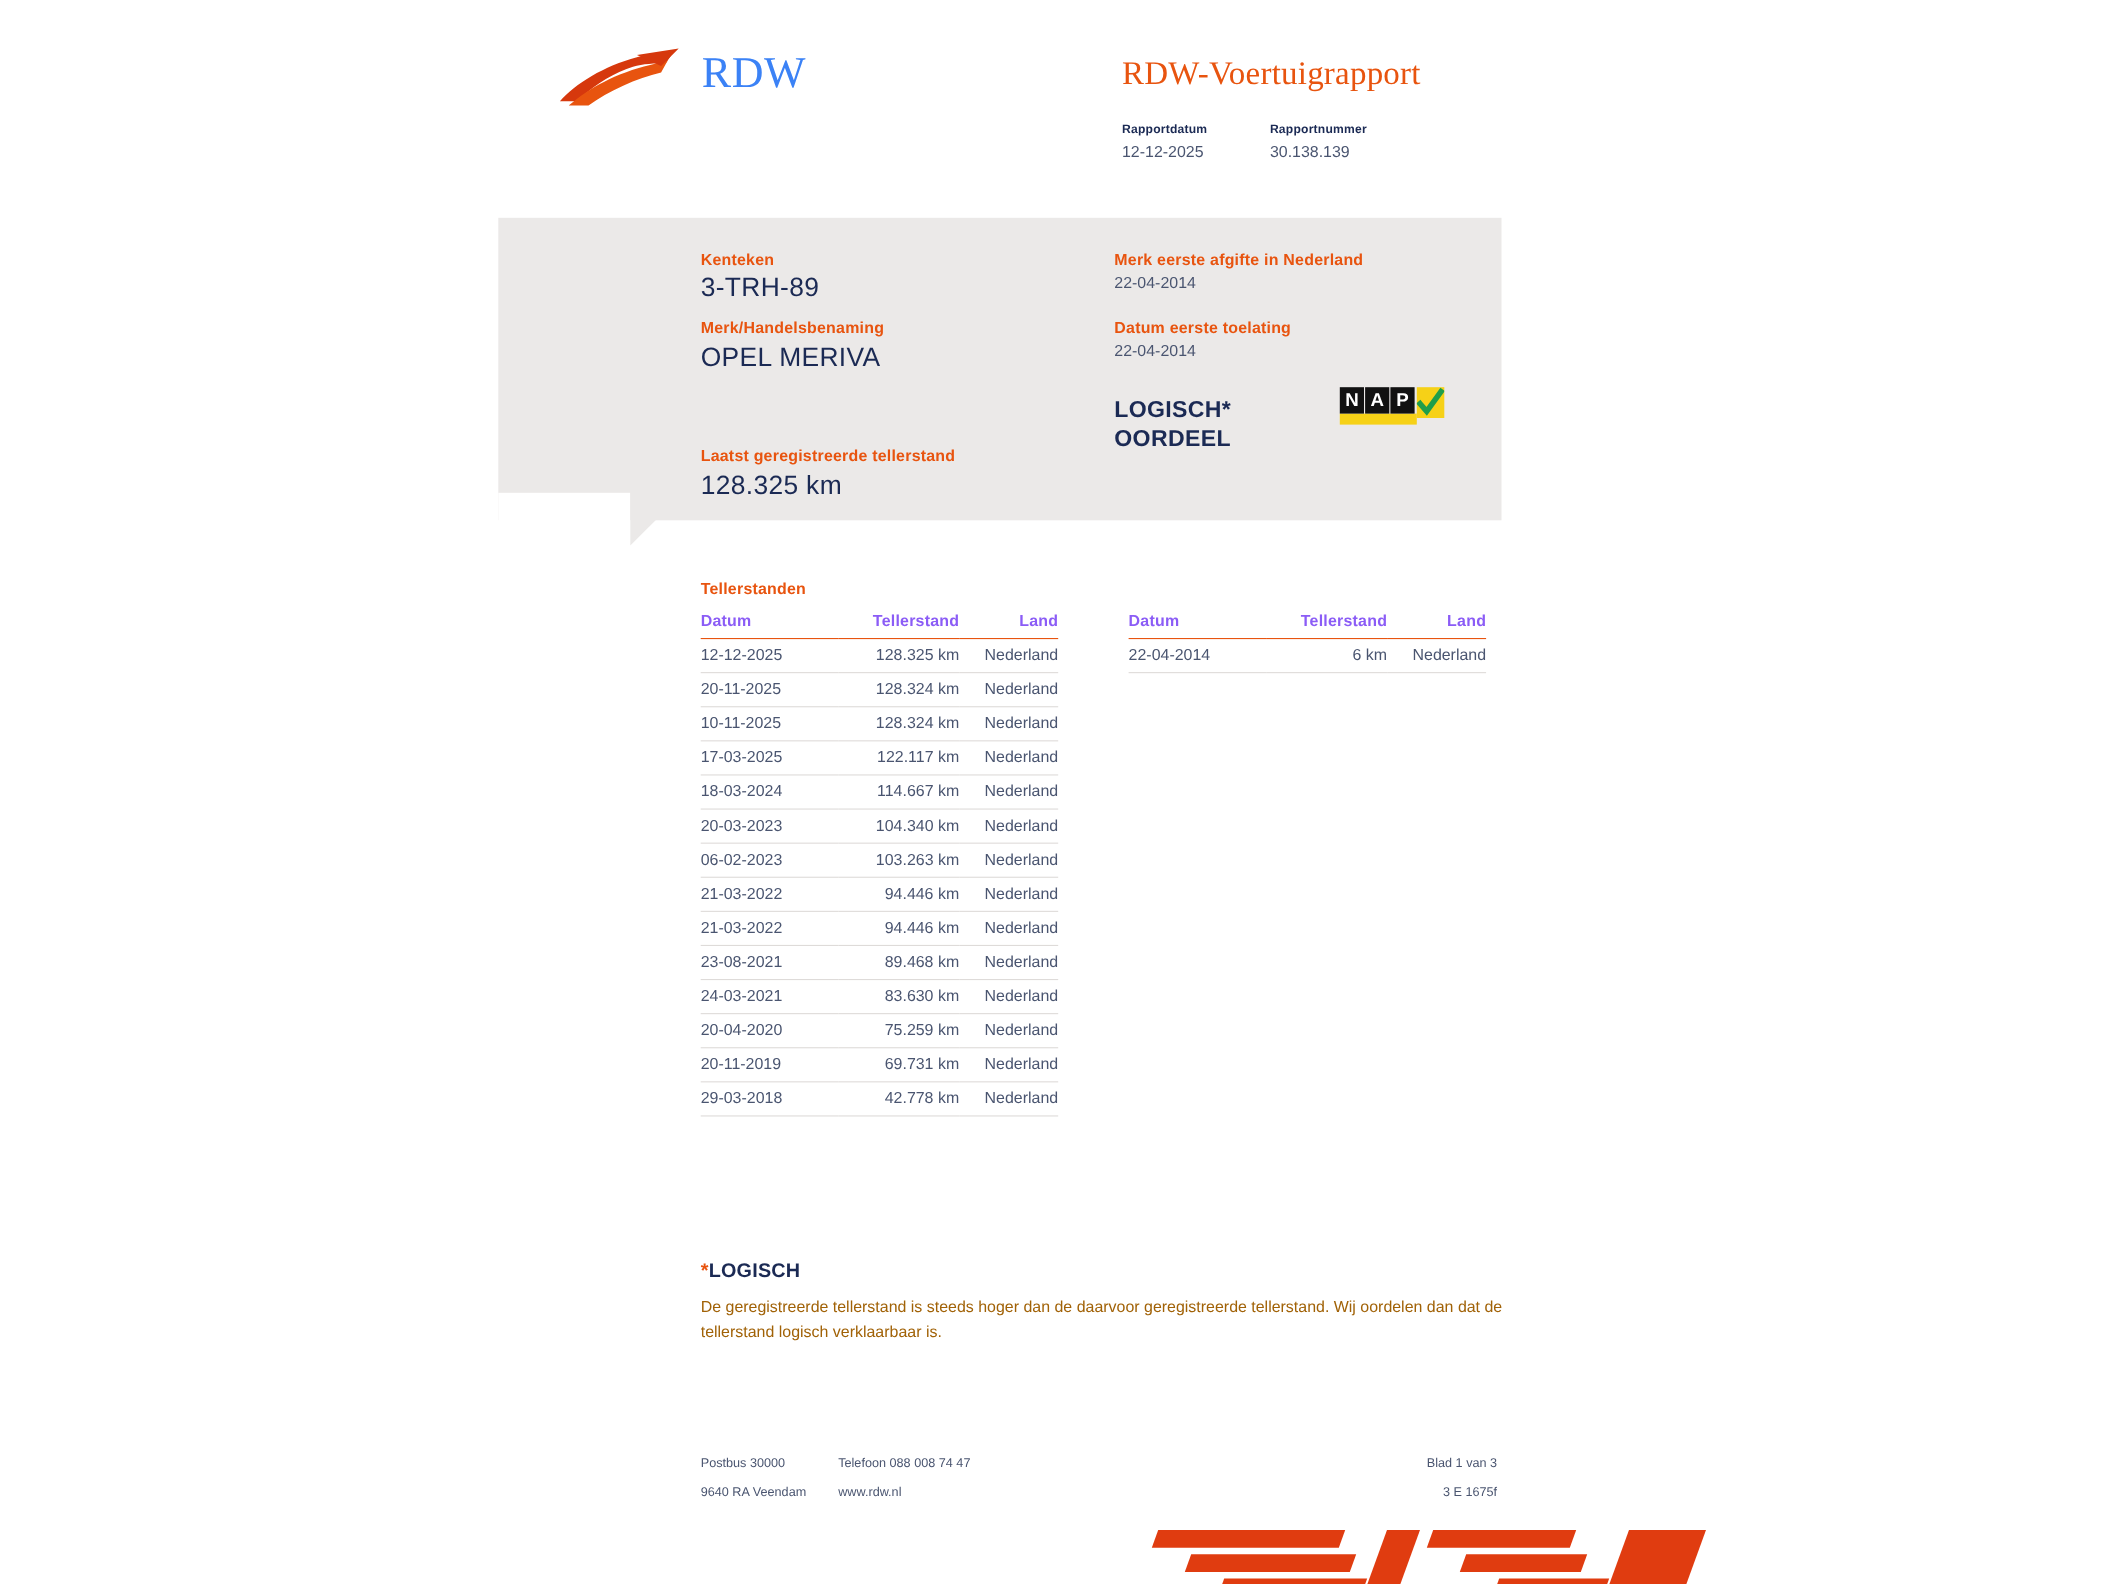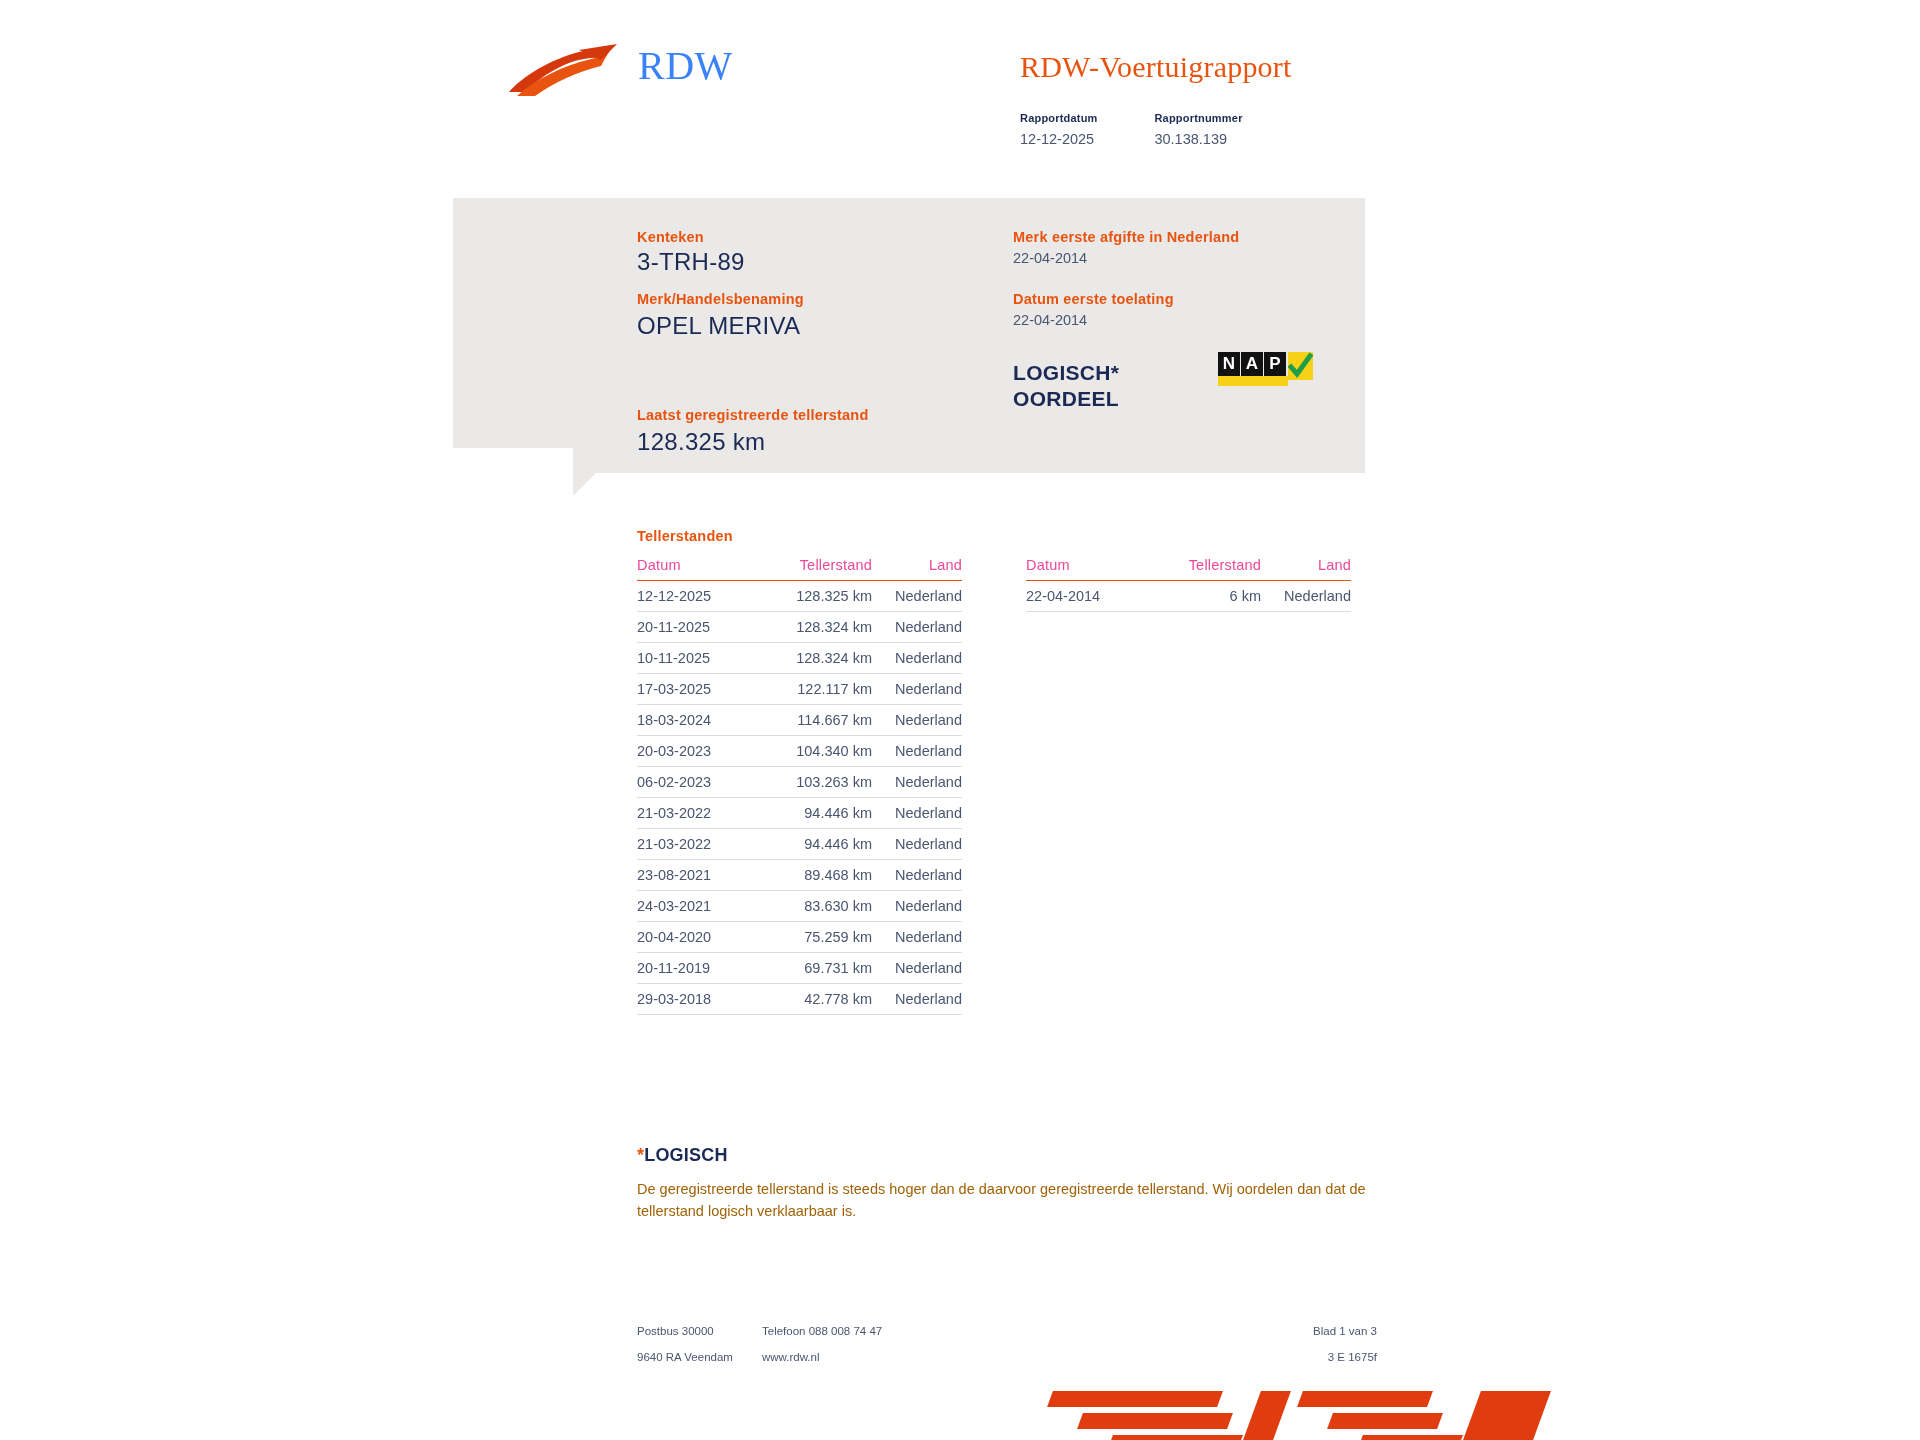--- a/index.html
+++ b/index.html
@@ -173,22 +173,22 @@
   }
   table.readings {
     position: absolute;
     border-collapse: collapse;
     font-size: 14.5px;
   }
   table.readings.left { left: 637px; top: 551px; width: 325px; }
   table.readings.right { left: 1026px; top: 551px; width: 325px; }
   table.readings th {
     font-size: 14.5px;
-    font-weight: normal;
-    color: #ec4899;
+    font-weight: bold;
+    color: #8b5cf6;
     text-align: left;
     padding: 6px 0 7px 0;
     border-bottom: 1.5px solid #e8540f;
     letter-spacing: 0.2px;
     white-space: nowrap;
   }
   table.readings th.num { text-align: right; }
   table.readings td {
     color: #4a5570;
     padding: 7px 0 7px 0;
@@ -223,21 +223,21 @@
     position: absolute;
     left: 637px;
     top: 1325px;
     width: 740px;
     font-size: 11.5px;
     color: #4a5570;
   }
   .pg-footer .row { position: relative; height: 26px; }
   .pg-footer .c1 { position: absolute; left: 0; }
   .pg-footer .c2 { position: absolute; left: 125px; }
-  .pg-footer .c3 { position: absolute; right: 0; text-align: right; }
+  .pg-footer .c3 { position: absolute; right: 16px; text-align: right; }
   .bottom-graphic {
     position: absolute;
     left: 1040px;
     top: 1385px;
     width: 520px;
     height: 60px;
     overflow: hidden;
   }
   .bar {
     position: absolute;

